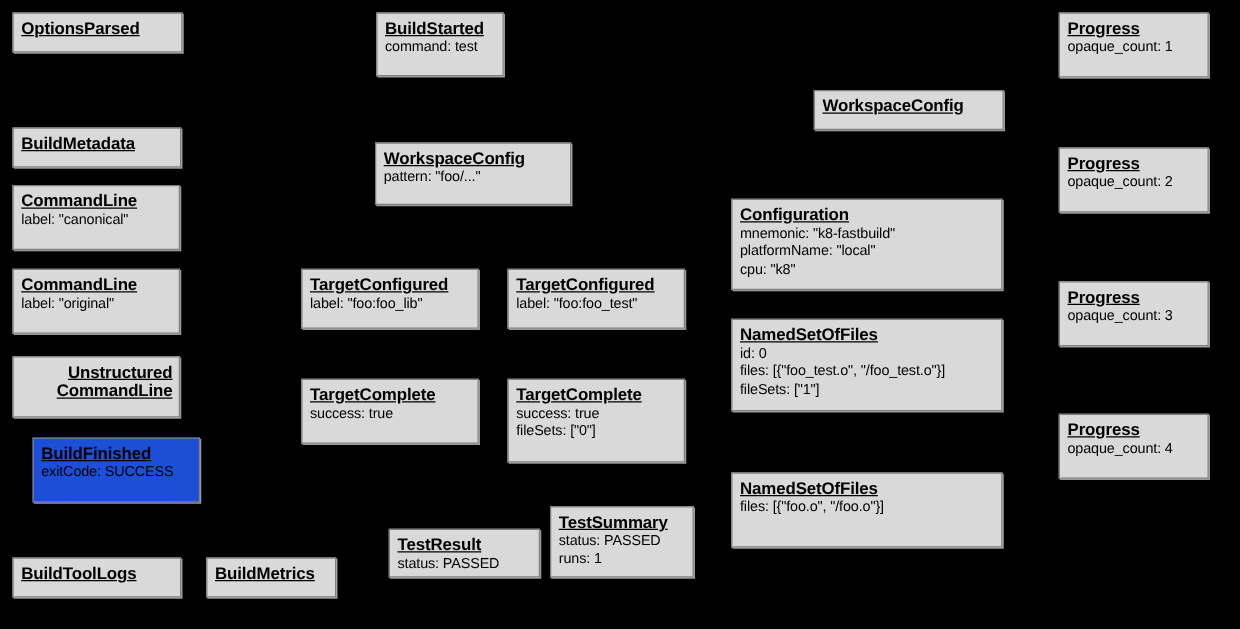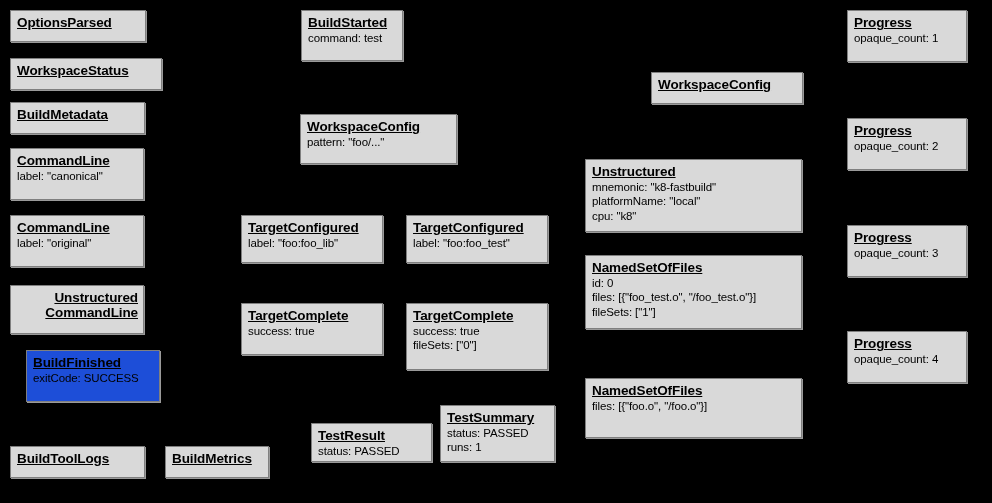--- a/index.html
+++ b/index.html
@@ -68,24 +68,20 @@
       <span class="fields">
         <span class="field">command: test</span>
       </span>
     </div>
     <div class="node" style="left: 847px; top: 10px; width: 120px; height: 52px; background: rgb(217, 217, 217); border-color: rgb(127, 127, 127); color: rgb(0, 0, 0);">
       <span class="title">Progress</span>
       <span class="fields">
         <span class="field">opaque_count: 1</span>
       </span>
     </div>
-    <div class="node" style="left: 10px; top: 58px; width: 152px; height: 32px; background: rgb(217, 217, 217); border-color: rgb(127, 127, 127); color: rgb(0, 0, 0);">
-      <span class="title">WorkspaceStatus</span>
-      <span class="fields"></span>
-    </div>
     <div class="node" style="left: 651px; top: 72px; width: 152px; height: 32px; background: rgb(217, 217, 217); border-color: rgb(127, 127, 127); color: rgb(0, 0, 0);">
       <span class="title">WorkspaceConfig</span>
       <span class="fields"></span>
     </div>
     <div class="node" style="left: 10px; top: 102px; width: 135px; height: 32px; background: rgb(217, 217, 217); border-color: rgb(127, 127, 127); color: rgb(0, 0, 0);">
       <span class="title">BuildMetadata</span>
       <span class="fields"></span>
     </div>
     <div class="node" style="left: 300px; top: 114px; width: 157px; height: 50px; background: rgb(217, 217, 217); border-color: rgb(127, 127, 127); color: rgb(0, 0, 0);">
       <span class="title">WorkspaceConfig</span>
@@ -99,21 +95,21 @@
         <span class="field">opaque_count: 2</span>
       </span>
     </div>
     <div class="node" style="left: 10px; top: 148px; width: 134px; height: 52px; background: rgb(217, 217, 217); border-color: rgb(127, 127, 127); color: rgb(0, 0, 0);">
       <span class="title">CommandLine</span>
       <span class="fields">
         <span class="field">label: "canonical"</span>
       </span>
     </div>
     <div class="node" style="left: 585px; top: 159px; width: 217px; height: 73px; background: rgb(217, 217, 217); border-color: rgb(127, 127, 127); color: rgb(0, 0, 0);">
-      <span class="title">Unstructured</span>
+      <span class="title">Configuration</span>
       <span class="fields">
         <span class="field">mnemonic: "k8-fastbuild"</span>
         <span class="field">platformName: "local"</span>
         <span class="field">cpu: "k8"</span>
       </span>
     </div>
     <div class="node" style="left: 10px; top: 215px; width: 134px; height: 52px; background: rgb(217, 217, 217); border-color: rgb(127, 127, 127); color: rgb(0, 0, 0);">
       <span class="title">CommandLine</span>
       <span class="fields">
         <span class="field">label: "original"</span>

